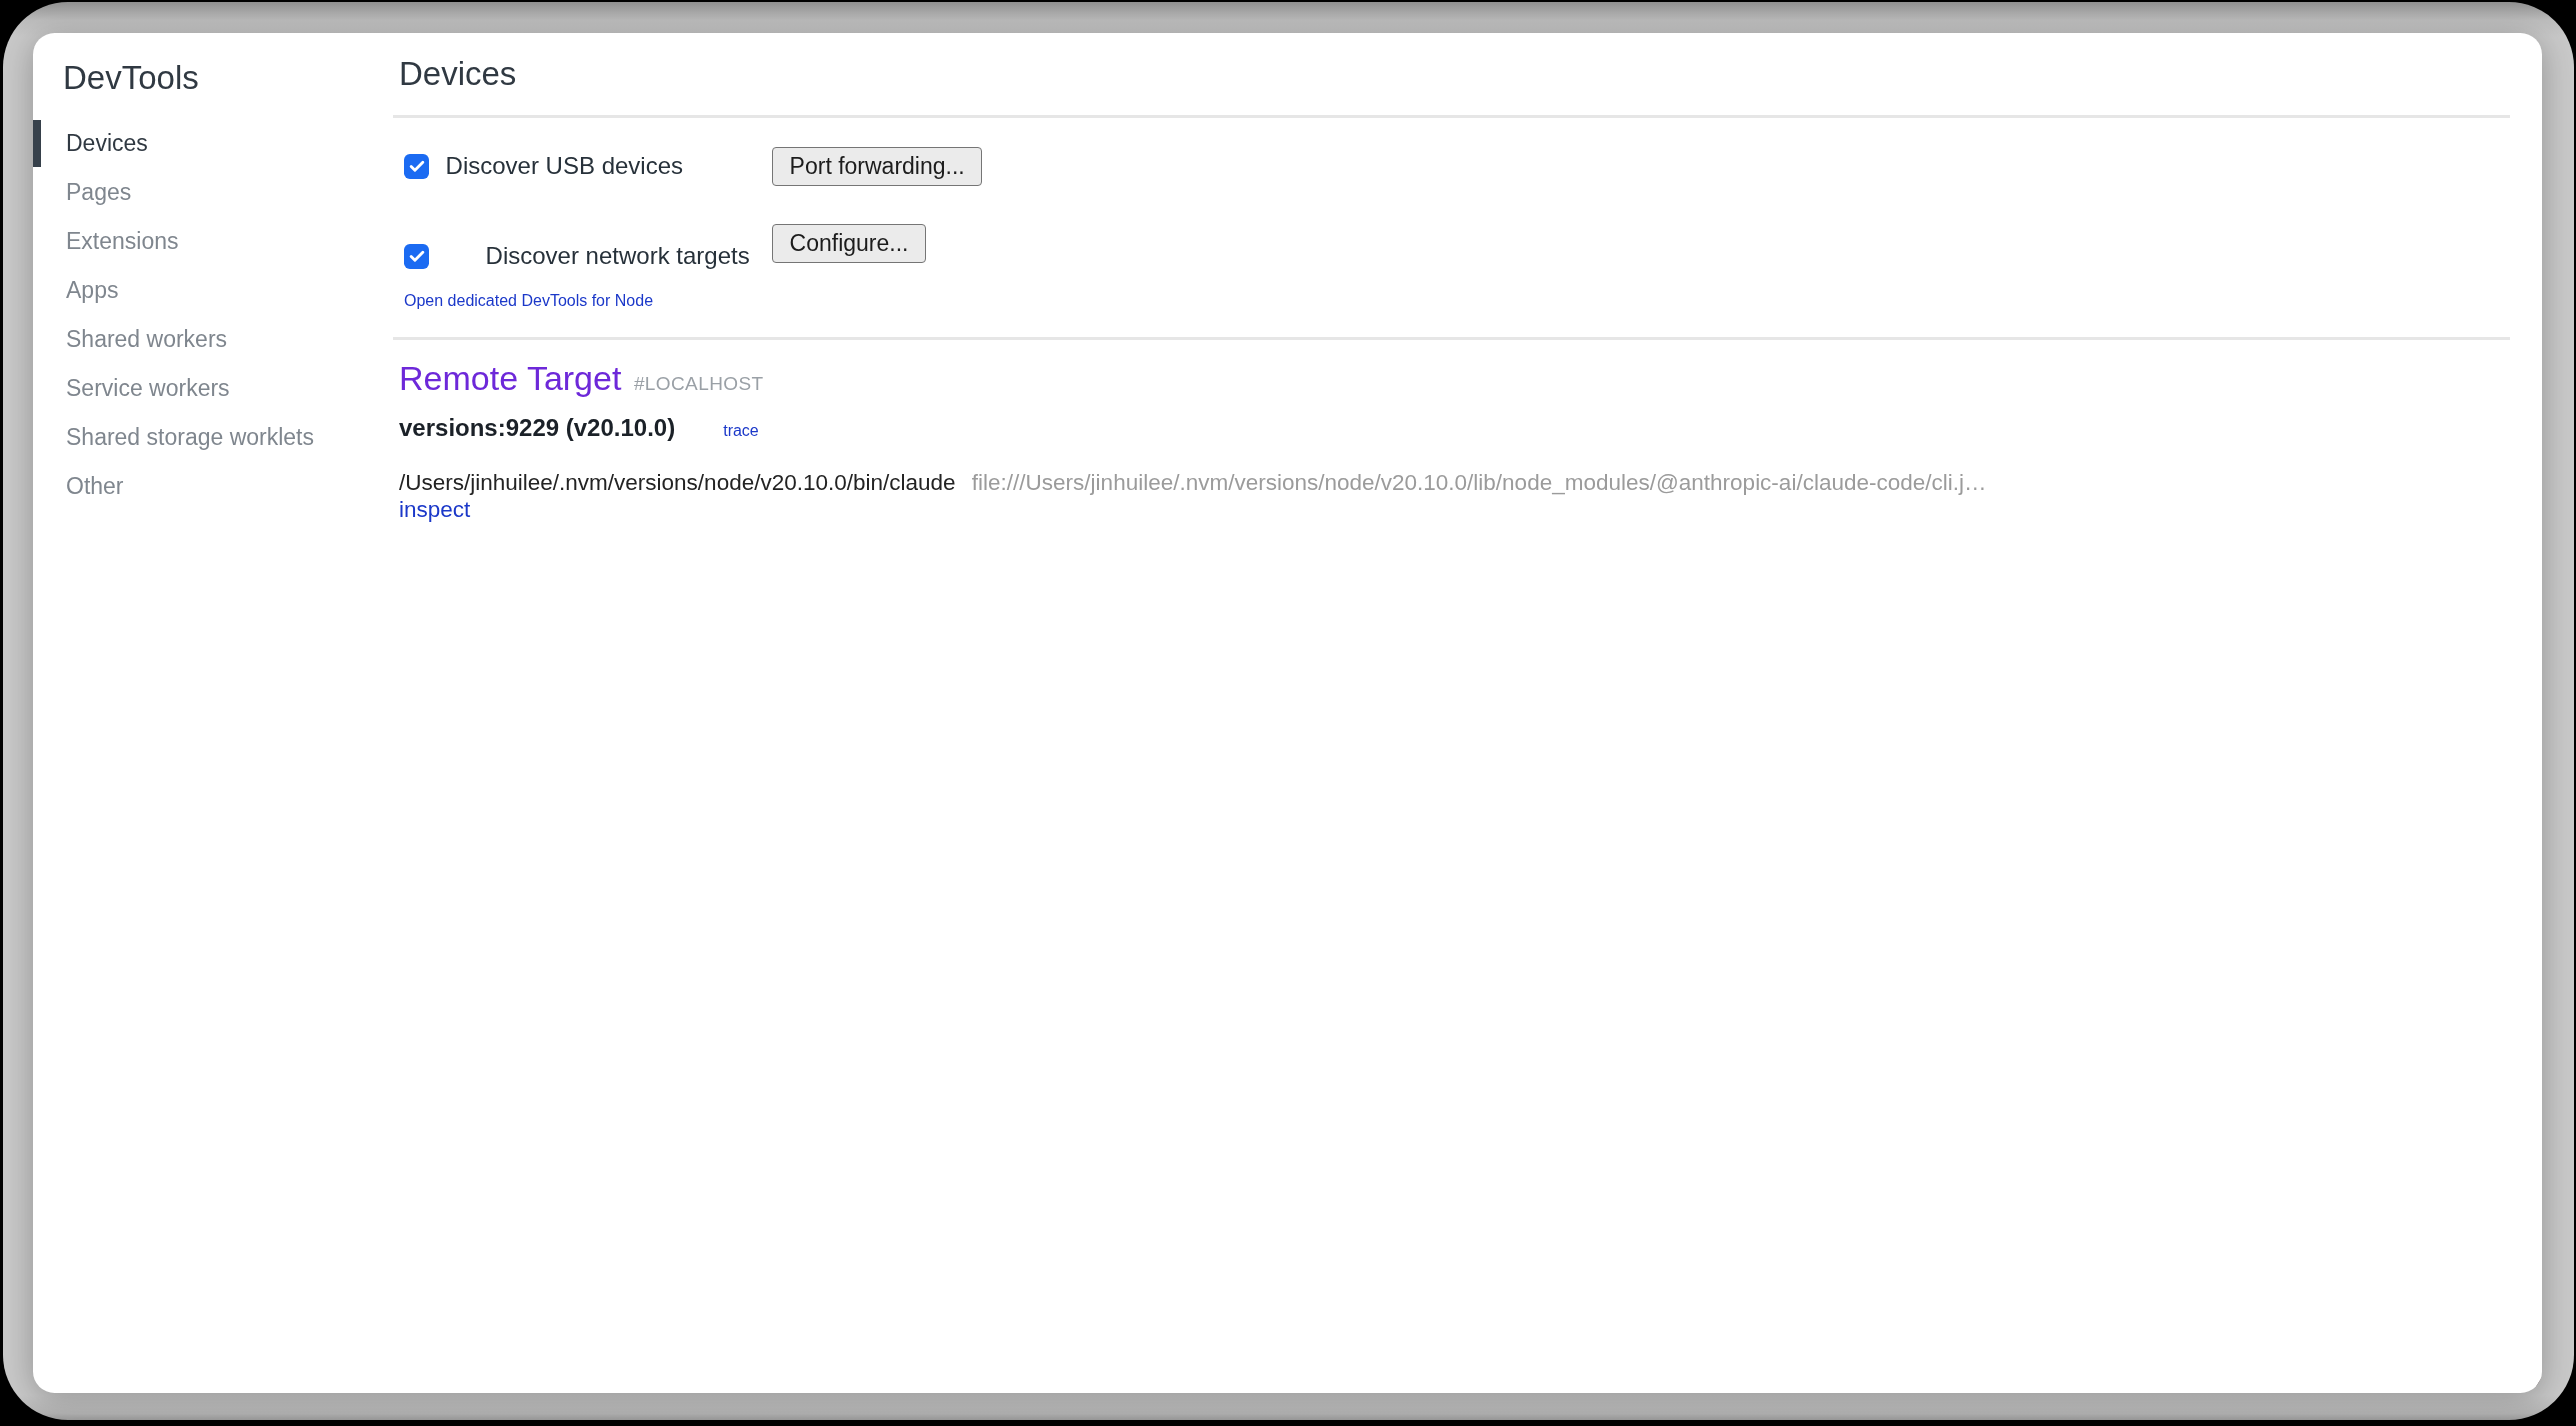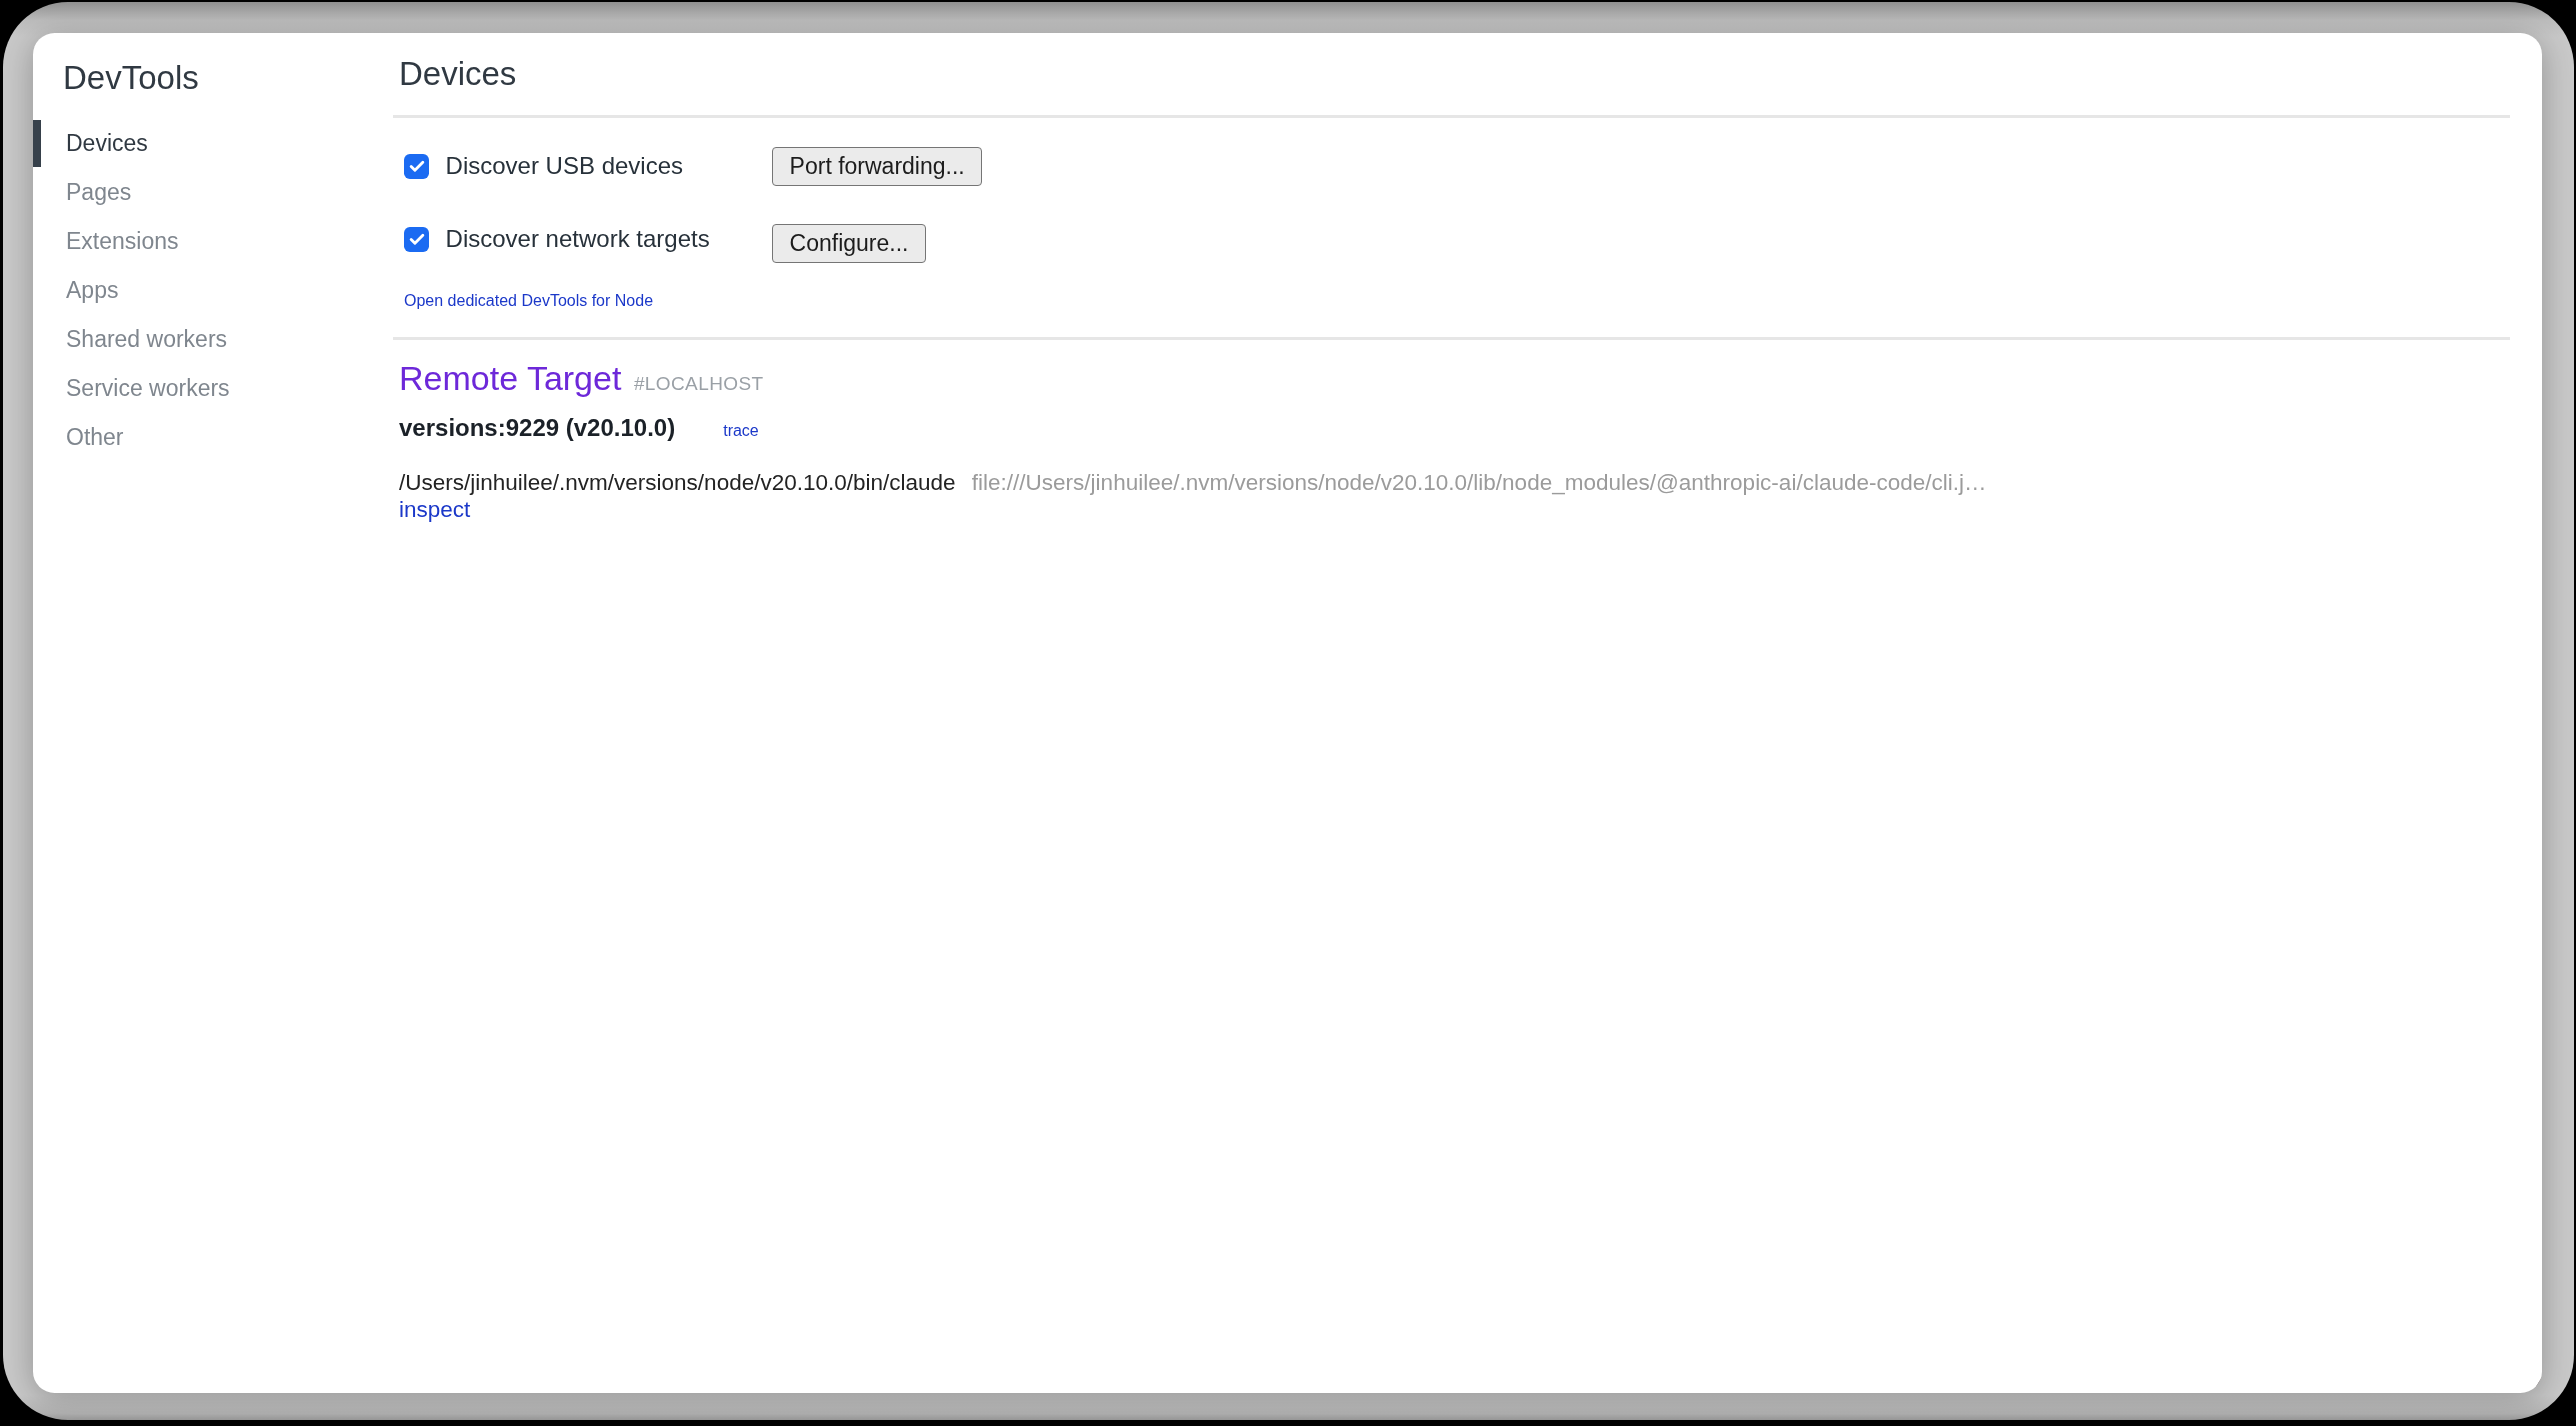--- a/index.html
+++ b/index.html
@@ -91,21 +91,21 @@
 
   .check-row {
     position: absolute;
     left: 33px;
     height: 40px;
     display: flex;
     align-items: center;
     text-align: right;
   }
   .check-row.r1 { top: 113px; }
-  .check-row.r2 { top: 186px; }
+  .check-row.r2 { top: 203px; gap: 40px; }
   .checkbox {
     width: 25px; height: 25px;
     margin-left: 5px;
     background: #1b6bf2;
     border-radius: 5.8px;
     display: inline-flex;
     align-items: center;
     justify-content: center;
     cursor: pointer;
     flex: none;
@@ -221,20 +221,23 @@
       <div class="nav-item">
         <span>Apps</span>
       </div>
       <div class="nav-item">
         <span>Shared workers</span>
       </div>
       <div class="nav-item">
         <span>Service workers</span>
       </div>
       <div class="nav-item">
+        <span>Shared storage worklets</span>
+      </div>
+      <div class="nav-item">
         <span>Other</span>
       </div>
     </div>
   </div>
 
   <div class="content">
 
     <div class="page-title">Devices</div>
     <hr class="divider d1">
 

